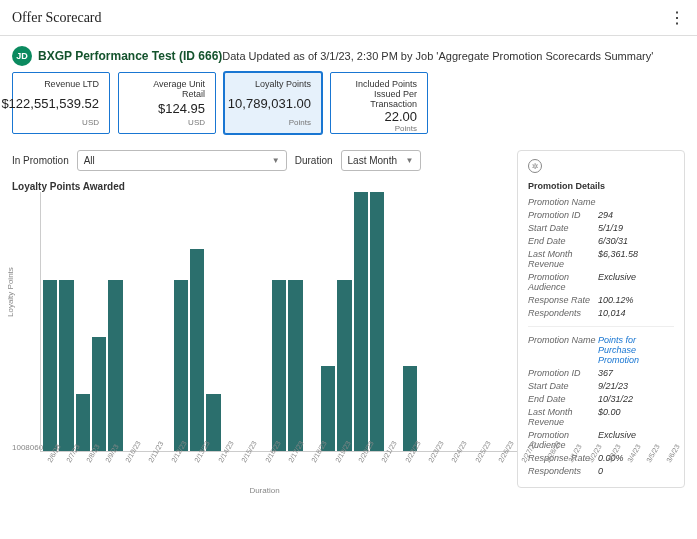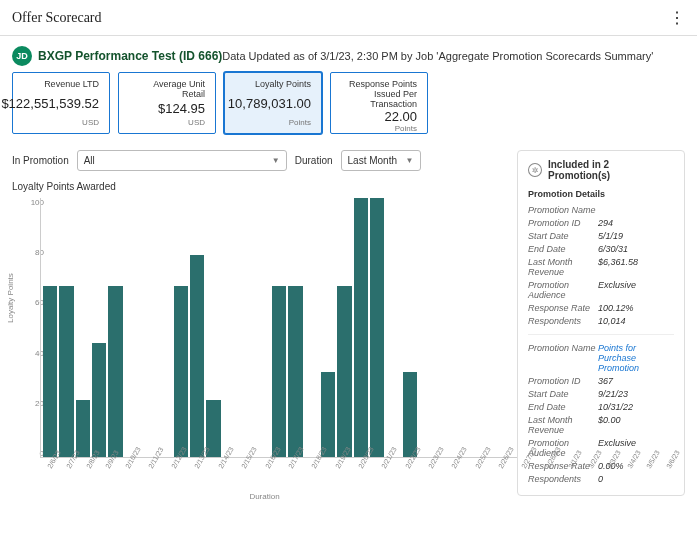--- a/index.html
+++ b/index.html
@@ -23,24 +23,24 @@
   
   .filters{display:flex;align-items:center;gap:8px;padding:4px 12px 10px 12px;}
   .filters label{font-size:10px;color:#333;}
   .select{border:1px solid #bbb;border-radius:3px;padding:4px 20px 4px 6px;font-size:10px;color:#333;position:relative;background:#fff;}
   .select.small{width:80px;}
   .select.wide{width:210px;}
   .select .chev{position:absolute;right:6px;top:5px;font-size:8px;color:#777;}
   
   .main{display:flex;gap:12px;padding:0 12px 12px 12px;align-items:flex-start;}
   .chart-area{flex:1;}
-  .chart-title{font-size:10px;color:#333;margin-bottom:6px;font-weight:normal;}
+  .chart-title{font-size:10px;color:#333;font-weight:bold;}
   
   .chart-box{position:relative;height:290px;}
-  .y-axis{position:absolute;left:8px;top:0;bottom:30px;width:28px;display:flex;flex-direction:column;justify-content:space-between;align-items:flex-end;padding-right:4px;}
+  .y-axis{position:absolute;left:0;top:0;bottom:30px;width:28px;display:flex;flex-direction:row;justify-content:space-between;align-items:flex-end;padding-right:4px;}
   .y-tick{font-size:8px;color:#888;}
   .y-label{position:absolute;left:-6px;top:50%;transform:rotate(-90deg) translateX(20px);transform-origin:left top;font-size:8px;color:#888;white-space:nowrap;}
   .plot{position:absolute;left:28px;right:0;top:0;bottom:30px;border-left:1px solid #ccc;border-bottom:1px solid #ccc;}
   .bars{position:absolute;left:0;right:0;bottom:0;top:0;display:flex;align-items:flex-end;gap:2px;padding:0 2px;}
   .bar{flex:1;background:#2b6f6d;min-width:6px;}
   .x-axis{position:absolute;left:28px;right:0;bottom:0;height:30px;display:flex;}
   .x-tick{flex:1;font-size:7px;color:#888;transform:rotate(-60deg);transform-origin:top left;white-space:nowrap;position:relative;top:8px;left:6px;}
   .x-label{text-align:center;font-size:8px;color:#888;margin-top:4px;}
   
   .side-panel{width:168px;border:1px solid #ddd;border-radius:4px;padding:8px 10px;font-size:9px;}
@@ -82,21 +82,21 @@
       <div class="label">Average Unit Retail</div>
       <div class="value">$124.95</div>
       <div class="unit">USD</div>
     </div>
     <div class="card selected">
       <div class="label">Loyalty Points</div>
       <div class="value">10,789,031.00</div>
       <div class="unit">Points</div>
     </div>
     <div class="card">
-      <div class="label">Response Points Issued Per Transaction</div>
+      <div class="label">Included Points Issued Per Transaction</div>
       <div class="value">22.00</div>
       <div class="unit">Points</div>
     </div>
   </div>
 
 <div style="display:flex;align-items:flex-start;">
   <div style="flex:1;">
     <div class="filters">
       <label>In Promotion</label>
       <div class="select wide">
@@ -190,23 +190,20 @@
         </div>
         <div class="x-label">Duration</div>
       </div>
     </div>
   </div>
 
   <div style="padding:4px 12px 12px 0;">
     <div class="side-panel">
       <div class="side-header">
         <div class="gear">✲</div>
-        <div>
-          <b>Included in </b><b>2</b><b> Promotion(s)</b>
-        </div>
       </div>
       <div class="side-sub">Promotion Details</div>
       <div id="promos">
           <div class="kv">
             <div class="k">Promotion Name</div>
           </div>
           <div class="kv">
             <div class="k">Promotion ID</div>
             <div class="v">294</div>
           </div>

